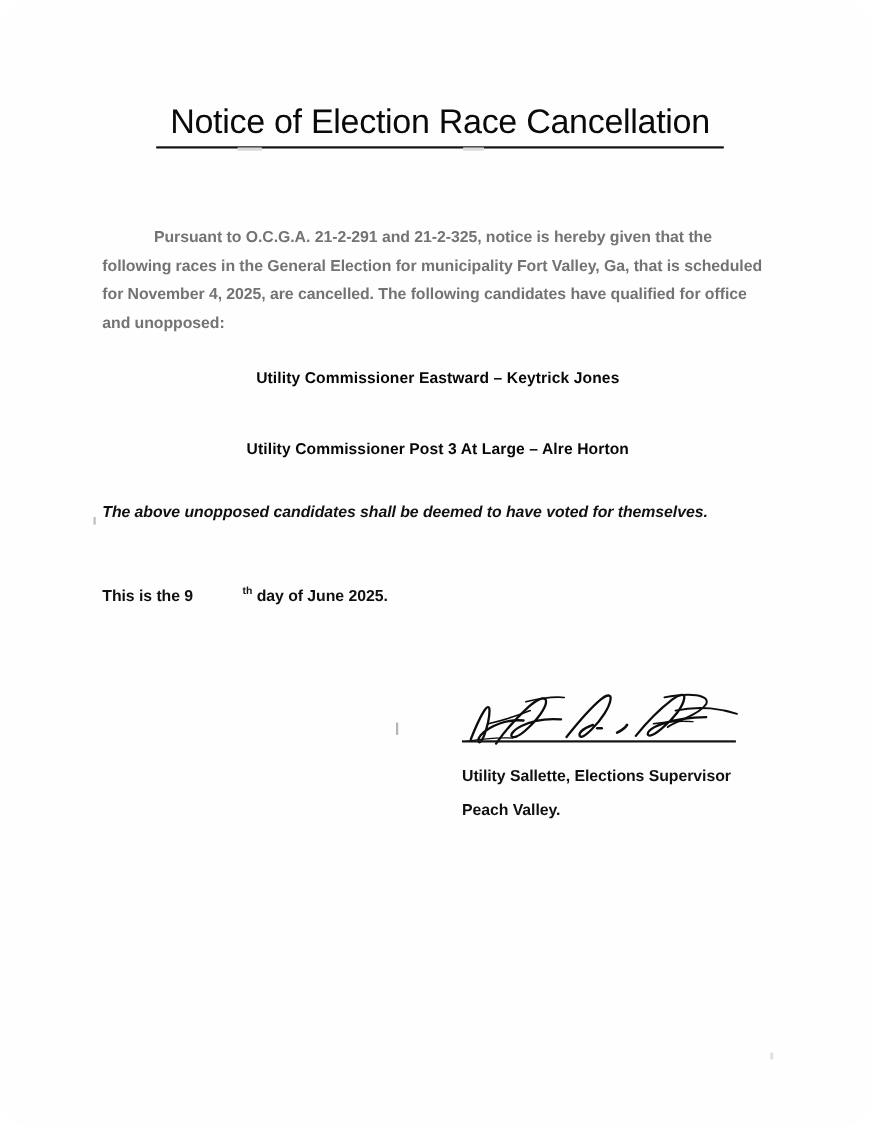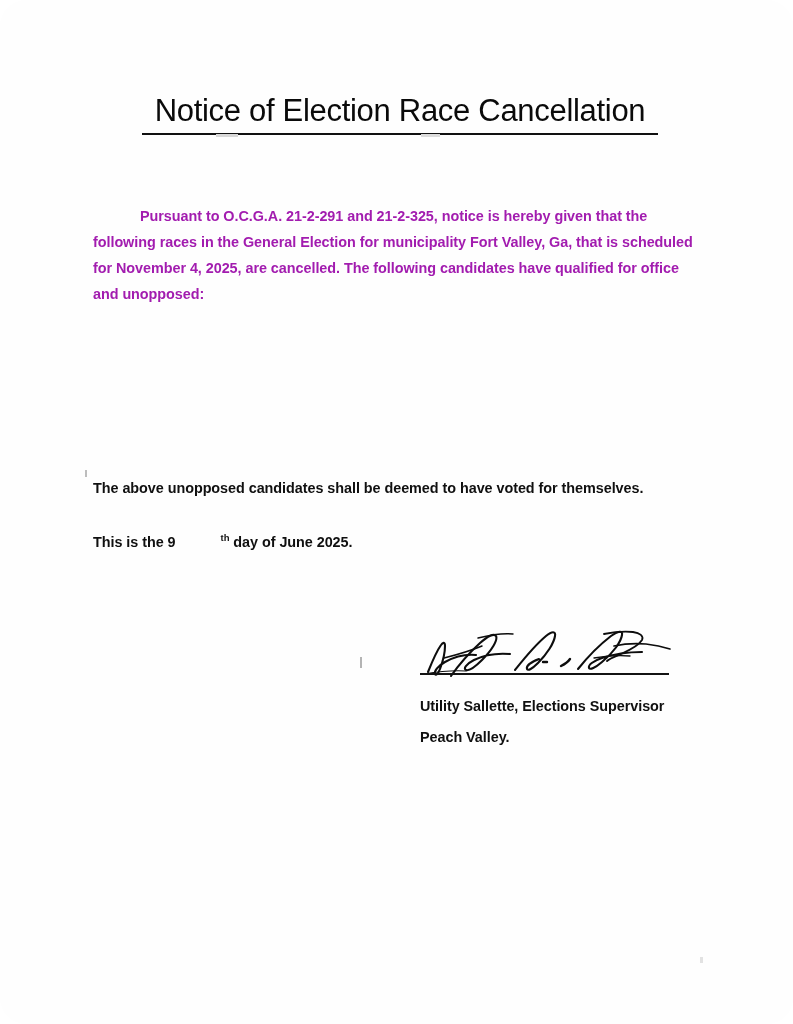--- a/index.html
+++ b/index.html
@@ -52,21 +52,21 @@
   .body-par {
     position: absolute;
     left: 93px;
     top: 203px;
     width: 610px;
     font-size: 14.4px;
     line-height: 26px;
     font-weight: 600;
     letter-spacing: -0.05px;
     text-indent: 47px;
-    color: #a21caf;
+    color: #737373;
   }
 
   
   .candidate {
     position: absolute;
     left: 93px;
     width: 610px;
     text-align: center;
     font-size: 14.2px;
     font-weight: 700;
@@ -80,21 +80,21 @@
   .stmt-line {
     position: absolute;
     left: 93px;
     width: 640px;
     font-size: 14.4px;
     line-height: 26px;
     font-weight: 600;
     letter-spacing: -0.05px;
     color: #101010;
   }
-  .stmt-unopposed { top: 475px; }
+  .stmt-unopposed { top: 453px; font-style: italic; }
   .stmt-date      { top: 529px; }
 
   .sup {
     font-size: 9.5px;
     vertical-align: super;
     line-height: 0;
     font-weight: 600;
     margin-left: 45px;
   }
 
@@ -182,21 +182,23 @@
 
 <div class="page">
 
   <div class="doc-title">Notice of Election Race Cancellation</div>
   <div class="title-rule"></div>
   <div class="speck speck-title-a"></div>
   <div class="speck speck-title-b"></div>
 
   <div class="body-par">Pursuant to O.C.G.A. 21-2-291 and 21-2-325, notice is hereby given that the following races in the General Election for municipality Fort Valley, Ga, that is scheduled for November 4, 2025, are cancelled. The following candidates have qualified for office and unopposed:</div>
 
-
+  <div class="candidate candidate-1">Utility Commissioner Eastward – Keytrick Jones</div>
+
+  <div class="candidate candidate-2">Utility Commissioner Post 3 At Large – Alre Horton</div>
 
   <div class="stmt-line stmt-unopposed">The above unopposed candidates shall be deemed to have voted for themselves.</div>
   <div class="speck speck-left-stmt"></div>
 
   <div class="stmt-line stmt-date"><span>This is the 9</span><span class="sup">th</span><span> day of June 2025.</span></div>
 
   <div class="sig-area">
     <svg class="sig-svg" viewBox="0 0 260 52" preserveAspectRatio="none">
       <g fill="none" stroke="#0d0d0d" stroke-linecap="round" stroke-linejoin="round">
         <path d="M10,44 C14,34 18,24 23,17 C25,14 27,14 27,18 C27,24 25,33 22,41

